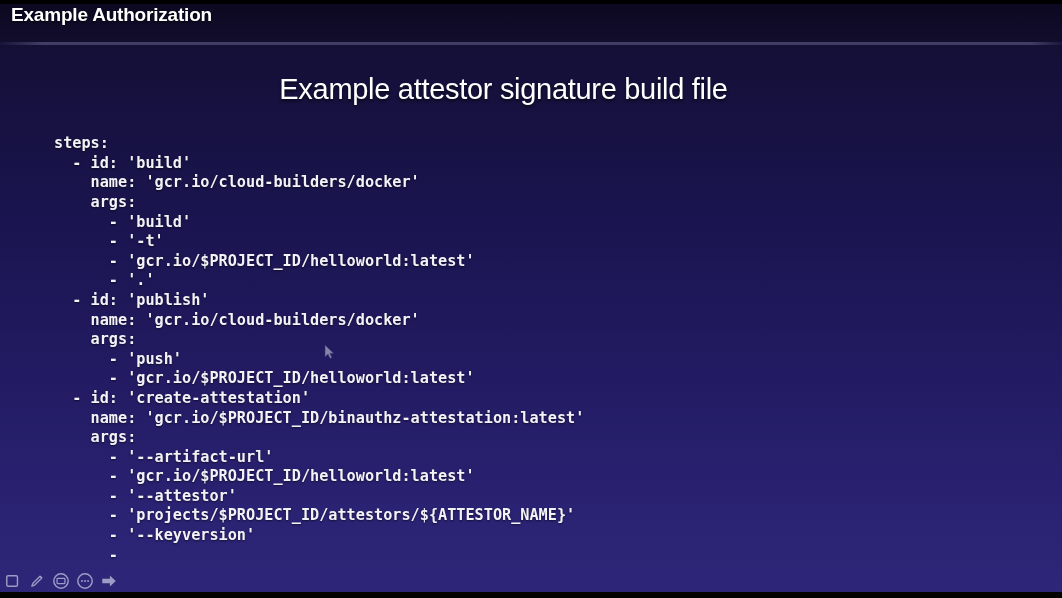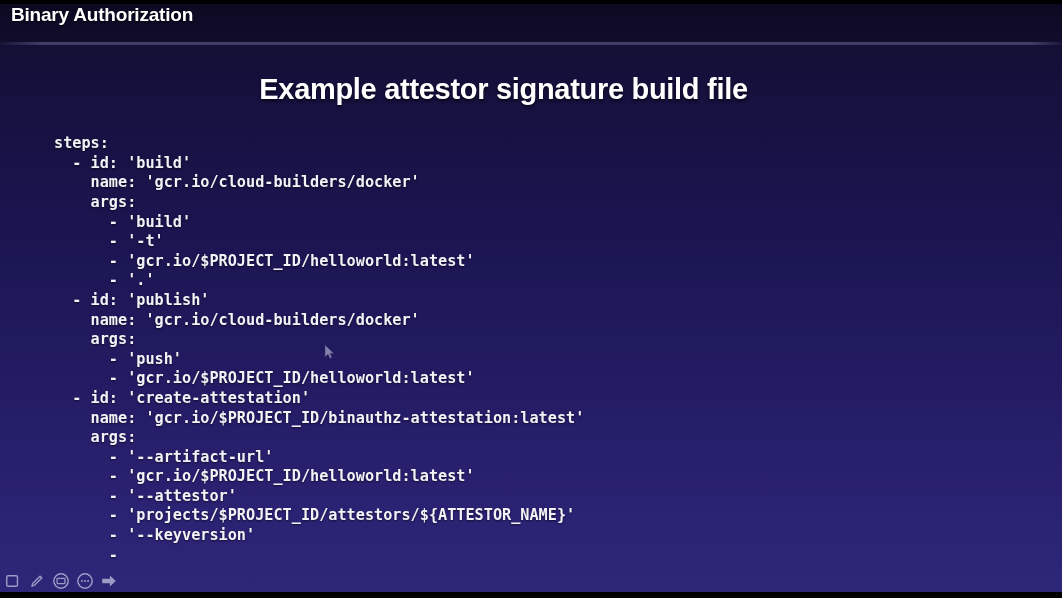--- a/index.html
+++ b/index.html
@@ -88,21 +88,21 @@
   }
 
   
   .slide-title {
     position: absolute;
     top: 54px;
     left: 0;
     width: 1062px;
     text-align: center;
     font-size: 29px;
-    font-weight: bold;
+    font-weight: normal;
     letter-spacing: -0.3px;
     color: #ffffff;
     text-shadow: 0 2px 3px rgba(0,0,0,0.6);
     padding-right: 55px;
     box-sizing: border-box;
   }
 
   
   .code-block {
     position: absolute;
@@ -158,21 +158,21 @@
 </head>
 <body>
 
 <div id="slide">
 
   <div class="slide-bg"></div>
   <div class="header-band"></div>
   <div class="header-rule"></div>
   <div class="top-letterbox"></div>
 
-  <div class="kicker">Binary Authorization</div>
+  <div class="kicker">Example Authorization</div>
 
   <h1 class="slide-title">Example attestor signature build file</h1>
 
   <div class="code-block">
     <div id="code-lines"><div class="code-line">steps:</div><div class="code-line">  - id: 'build'</div><div class="code-line">    name: 'gcr.io/cloud-builders/docker'</div><div class="code-line">    args:</div><div class="code-line">      - 'build'</div><div class="code-line">      - '-t'</div><div class="code-line">      - 'gcr.io/$PROJECT_ID/helloworld:latest'</div><div class="code-line">      - '.'</div><div class="code-line">  - id: 'publish'</div><div class="code-line">    name: 'gcr.io/cloud-builders/docker'</div><div class="code-line">    args:</div><div class="code-line">      - 'push'</div><div class="code-line">      - 'gcr.io/$PROJECT_ID/helloworld:latest'</div><div class="code-line">  - id: 'create-attestation'</div><div class="code-line">    name: 'gcr.io/$PROJECT_ID/binauthz-attestation:latest'</div><div class="code-line">    args:</div><div class="code-line">      - '--artifact-url'</div><div class="code-line">      - 'gcr.io/$PROJECT_ID/helloworld:latest'</div><div class="code-line">      - '--attestor'</div><div class="code-line">      - 'projects/$PROJECT_ID/attestors/${ATTESTOR_NAME}'</div><div class="code-line">      - '--keyversion'</div><div class="code-line">      -</div></div>
     
     
   </div>
 
   <div class="cursor-artifact">

